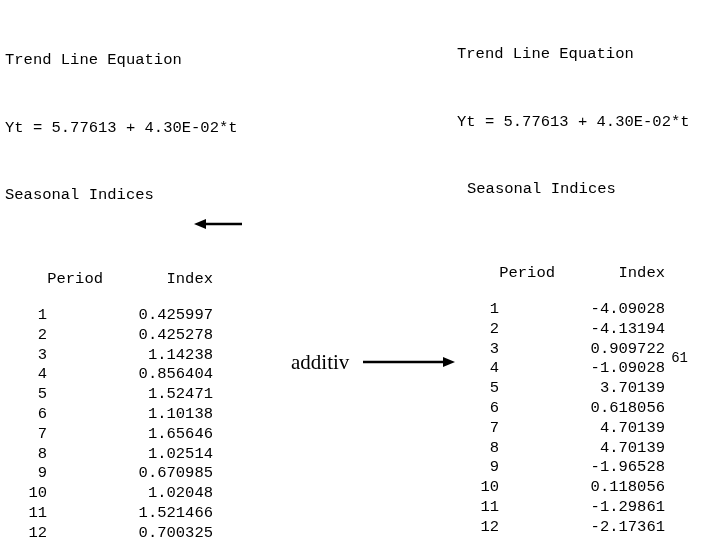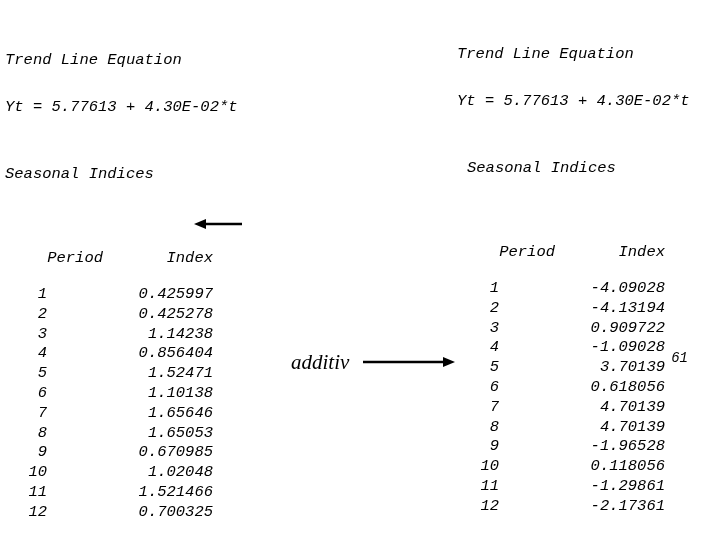--- a/index.html
+++ b/index.html
@@ -12,21 +12,20 @@
     background: #ffffff;
     font-family: "Liberation Mono", "DejaVu Sans Mono", monospace;
     color: #000000;
     overflow: hidden;
     position: relative;
   }
   .stage {
     position: relative;
     width: 720px;
     height: 392px;
-    font-style: italic;
   }
 
   
   .sg-block {
     position: absolute;
     font-family: "Liberation Mono", "DejaVu Sans Mono", monospace;
     font-size: 15.5px;
     line-height: 1;
     white-space: pre;
     color: #000;
@@ -34,20 +33,21 @@
   .sg-block.left  { left: 5px;   top: 22px; }
   .sg-block.right { left: 457px; top: 16px; }
 
   .sg-title {
     display: block;
     white-space: pre;
   }
   .sg-equation {
     display: block;
     white-space: pre;
+    margin-top: 21px;
   }
   .sg-subtitle {
     display: block;
     white-space: pre;
     margin-top: 21px;
   }
   .sg-block.right .sg-subtitle { padding-left: 10px; }
 
   .sg-table {
     margin-top: 21px;
@@ -163,21 +163,21 @@
         <tr>
           <td class="col-period">6</td>
           <td class="col-index">1.10138</td>
         </tr>
         <tr>
           <td class="col-period">7</td>
           <td class="col-index">1.65646</td>
         </tr>
         <tr>
           <td class="col-period">8</td>
-          <td class="col-index">1.65053</td>
+          <td class="col-index">1.02514</td>
         </tr>
         <tr>
           <td class="col-period">9</td>
           <td class="col-index">0.670985</td>
         </tr>
         <tr>
           <td class="col-period">10</td>
           <td class="col-index">1.02048</td>
         </tr>
         <tr>

